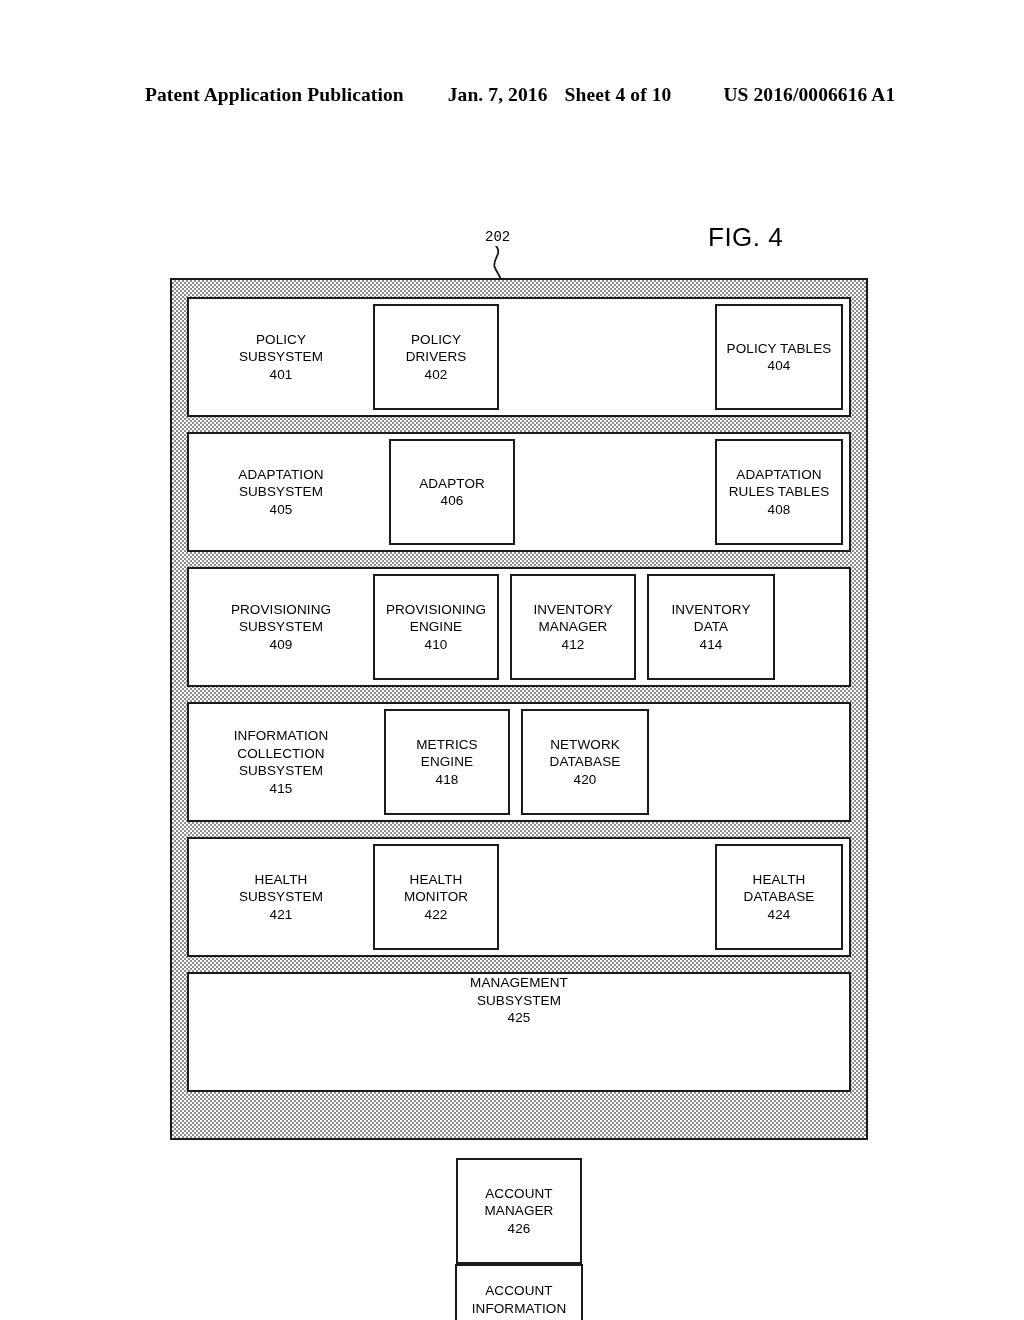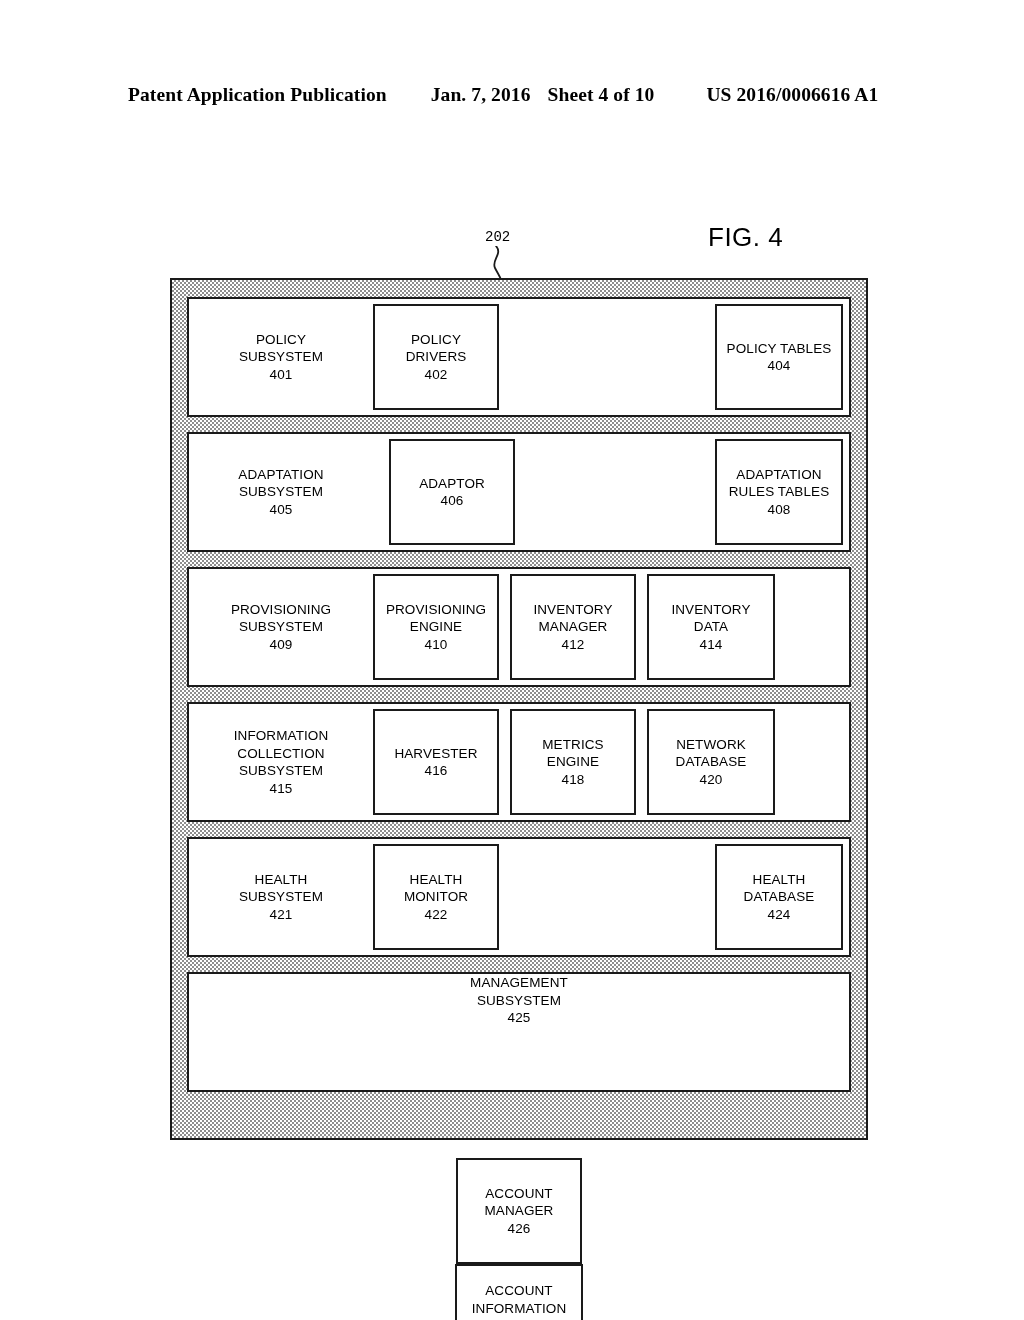--- a/index.html
+++ b/index.html
@@ -14,21 +14,21 @@
     position: relative;
     font-family: "Liberation Sans", sans-serif;
     color: #000000;
     overflow: hidden;
   }
 
   
   .page-header {
     position: absolute;
     top: 84px;
-    left: 128px;
+    left: 145px;
     width: 768px;
     height: 26px;
     display: flex;
     align-items: baseline;
     font-family: "Liberation Serif", serif;
     font-weight: bold;
     font-size: 19.5px;
     letter-spacing: 0.1px;
     white-space: nowrap;
   }
@@ -226,26 +226,20 @@
       </div>
       <div style="flex: 0 0 6px;"></div>
     </div>
     <div class="row">
       <div class="subsystem-label">
         <span class="ln">INFORMATION</span>
         <span class="ln">COLLECTION</span>
         <span class="ln">SUBSYSTEM</span>
         <span class="ln">415</span>
       </div>
-      <div class="slot" style="margin-left: 0px;">
-        <div class="comp-box">
-          <span class="ln">HARVESTER</span>
-          <span class="ln">416</span>
-        </div>
-      </div>
       <div class="slot" style="margin-left: 11px; align-items: center;">
         <div class="comp-box">
           <span class="ln">METRICS</span>
           <span class="ln">ENGINE</span>
           <span class="ln">418</span>
         </div>
       </div>
       <div class="slot" style="margin-left: 11px;">
         <div class="comp-box wide">
           <span class="ln">NETWORK</span>

